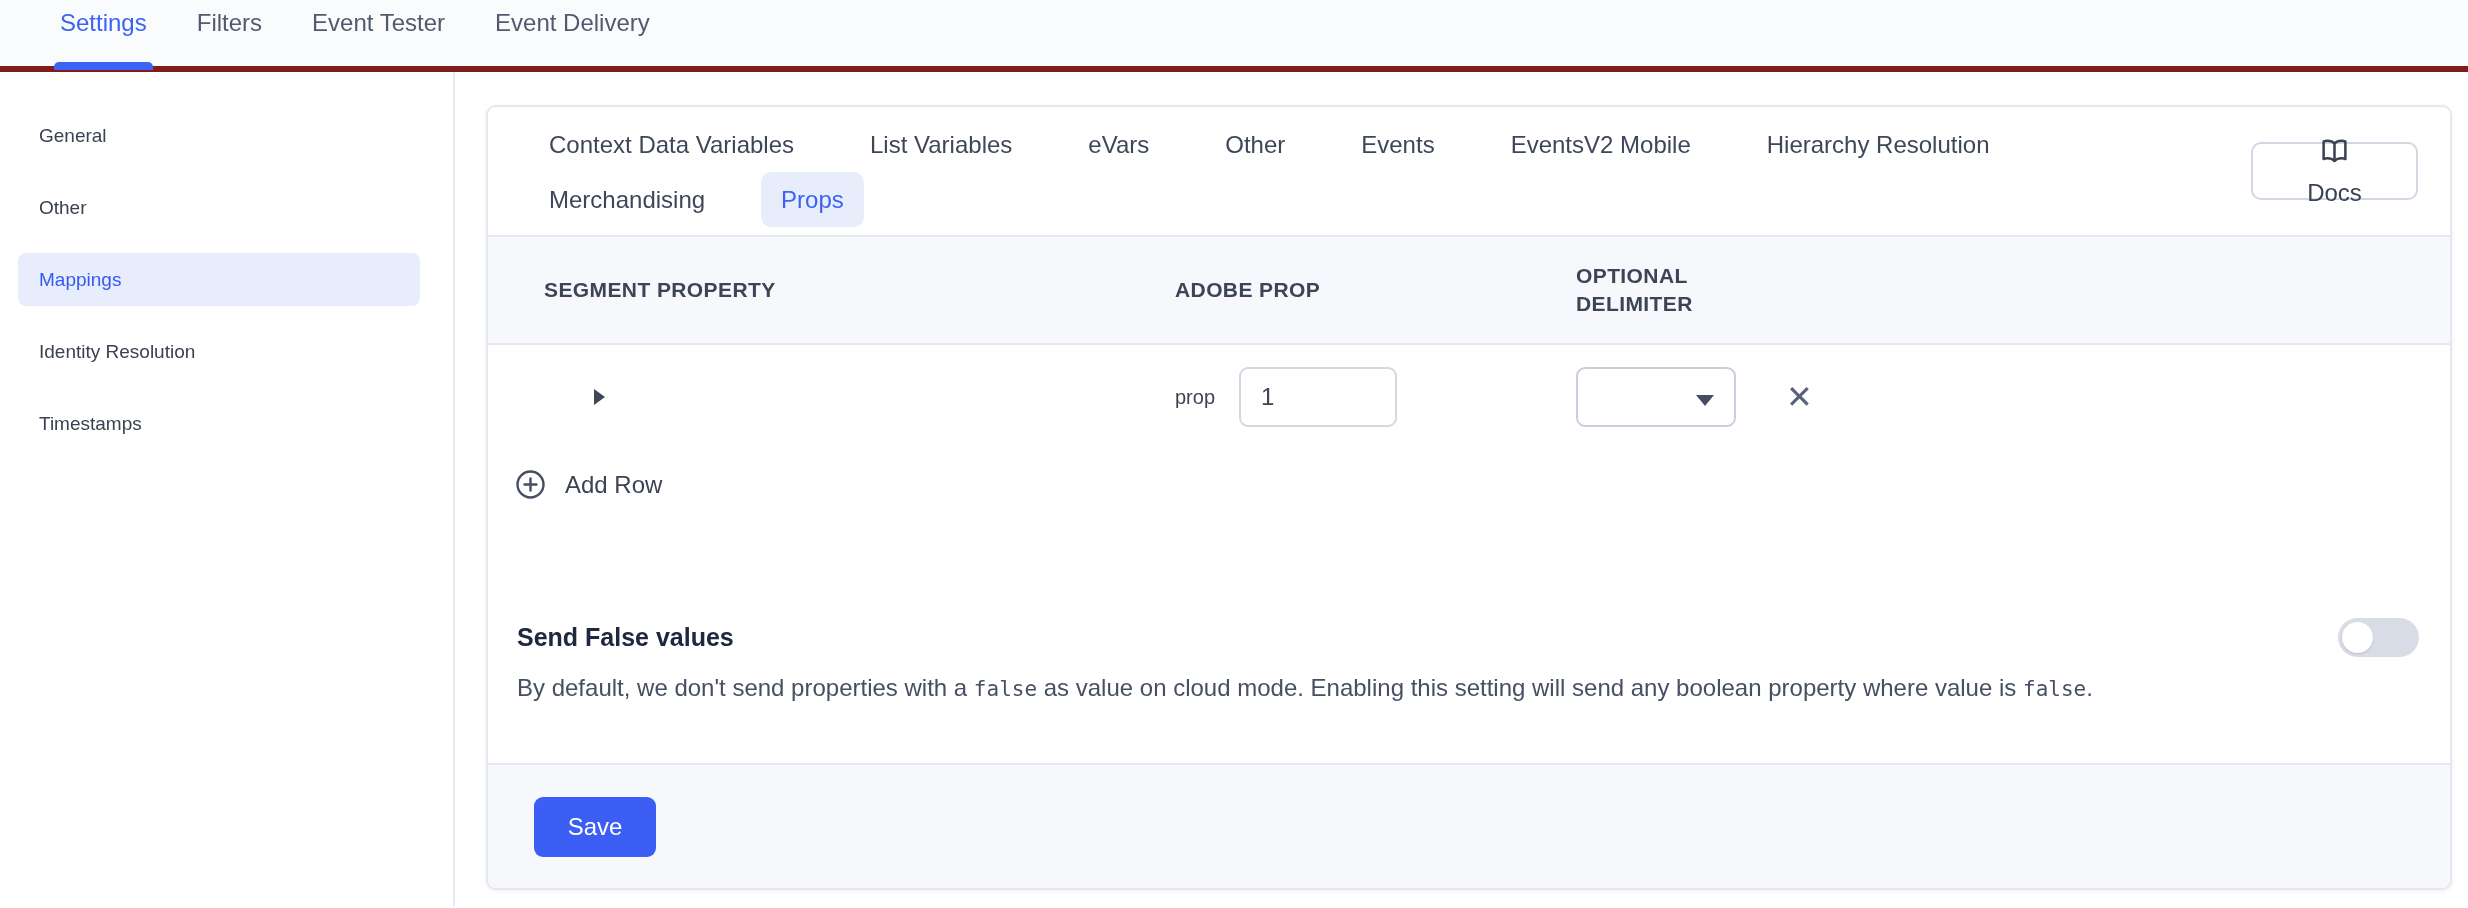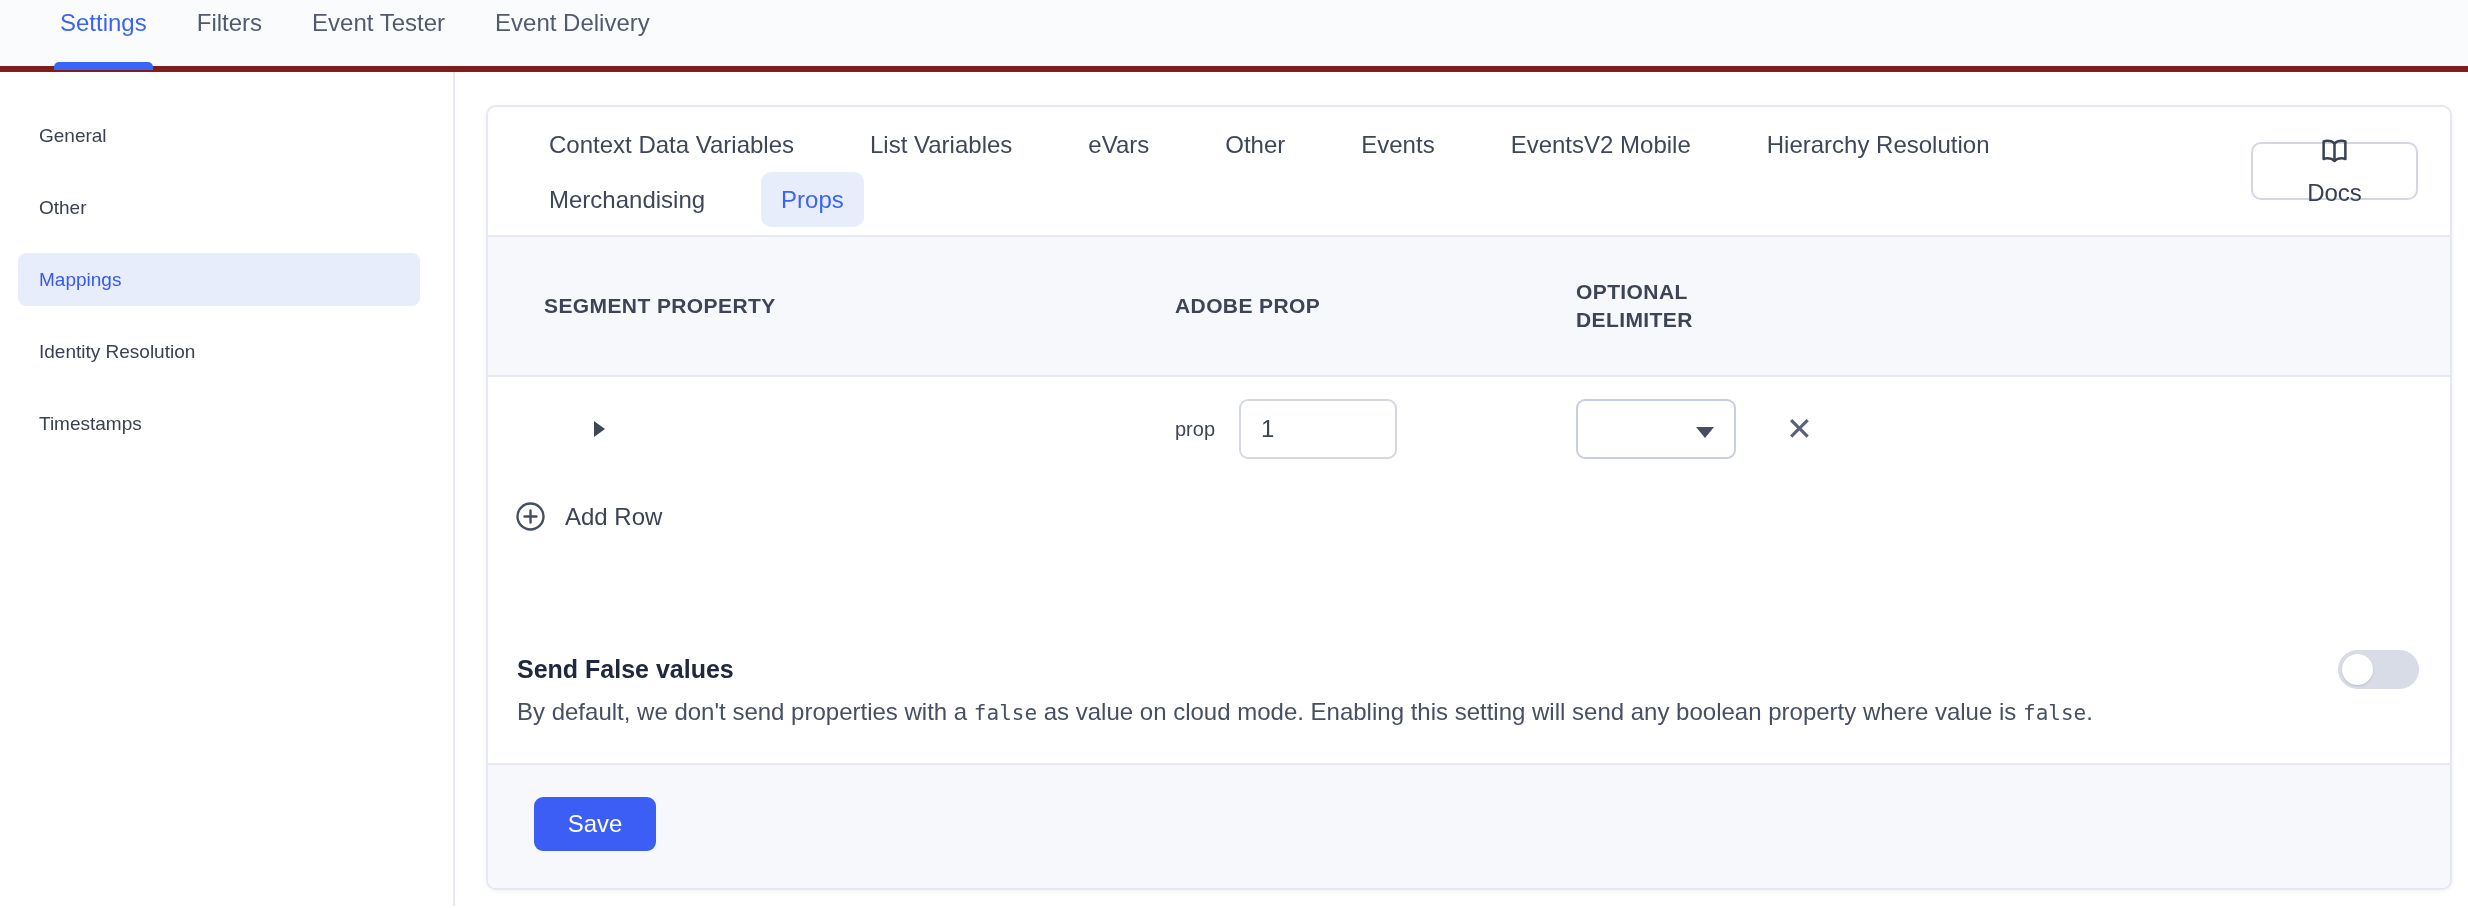--- a/index.html
+++ b/index.html
@@ -36,21 +36,21 @@
   .subtab { height:55px; padding:0 20px; display:flex; align-items:center;
             border-radius:10px; font-size:24px; font-weight:500; color:#3e4759;
             cursor:pointer; white-space:nowrap; }
   .subtab.active { background:#e8edfc; color:#3b63f5; }
 
   .docs-btn { position:absolute; top:35px; right:32px; width:167px; height:58px;
               background:#fff; border:2px solid #d2d7e3; border-radius:10px;
               display:flex; align-items:center; justify-content:center; gap:14px;
               font-size:24px; font-weight:500; color:#373f52; cursor:pointer;flex-direction:column; }
 
-  .thead { height:142px; background:#f7f8fb; border-top:2px solid #e6e9f1;
+  .thead { height:110px; background:#f7f8fb; border-top:2px solid #e6e9f1;
            border-bottom:2px solid #e6e9f1; display:grid;
            grid-template-columns:631px 401px 1fr; align-items:center;
            padding-left:56px; }
   .th { font-size:21px; font-weight:700; letter-spacing:.4px; color:#3c4456;
         line-height:28px; }
   .th-delim { max-width:150px; }
 
   .trow { padding:22px 0 30px 56px; display:grid;
           grid-template-columns:631px 401px 1fr; align-items:center; }
   .cell { display:flex; align-items:center; }
@@ -70,31 +70,31 @@
                 border-top:11px solid #454e61; }
   .x-btn { margin-left:50px; background:none; border:none; font-size:32px;
            color:#59627a; cursor:pointer; line-height:1; }
 
   .add-row { margin:12px 0 0 27px; display:flex; align-items:center; gap:19px;
              font-size:24px; font-weight:500; color:#3b4354; cursor:pointer;
              align-self:flex-start; }
 
   .send-false { position:relative; margin-top:120px; padding:0 150px 0 29px; }
   .sf-title { font-size:25px; font-weight:700; color:#202840; line-height:34px; }
-  .sf-desc { margin-top:6px; font-size:24px; line-height:40px; color:#465062;
+  .sf-desc { margin-top:6px; font-size:24px; line-height:56px; color:#465062;
              max-width:1810px; }
   .sf-desc code { font-family:"DejaVu Sans Mono", monospace; font-size:21px; }
   .toggle { position:absolute; top:-2px; right:31px; width:81px; height:39px;
             border-radius:20px; background:#d8dce6; cursor:pointer; }
   .toggle .knob { position:absolute; left:4px; top:4px; width:31px; height:31px;
             border-radius:50%; background:#fff; box-shadow:0 1px 2px rgba(0,0,0,.15); }
 
   .footer { margin-top:auto; height:125px; background:#f7f8fb;
             border-top:2px solid #e6e9f1; padding:32px 0 0 46px; }
-  .save-btn { width:122px; height:54px; background:#3c5ef5; color:#fff;
+  .save-btn { width:122px; height:60px; background:#3c5ef5; color:#fff;
               border:none; border-radius:9px; font-size:24px; font-weight:500;
               cursor:pointer; }
 </style>
 </head>
 <body>
 
 <nav class="topbar" id="topbar">
     <div class="top-tab active">Settings</div>
     <div class="top-tab">Filters</div>
     <div class="top-tab">Event Tester</div>

